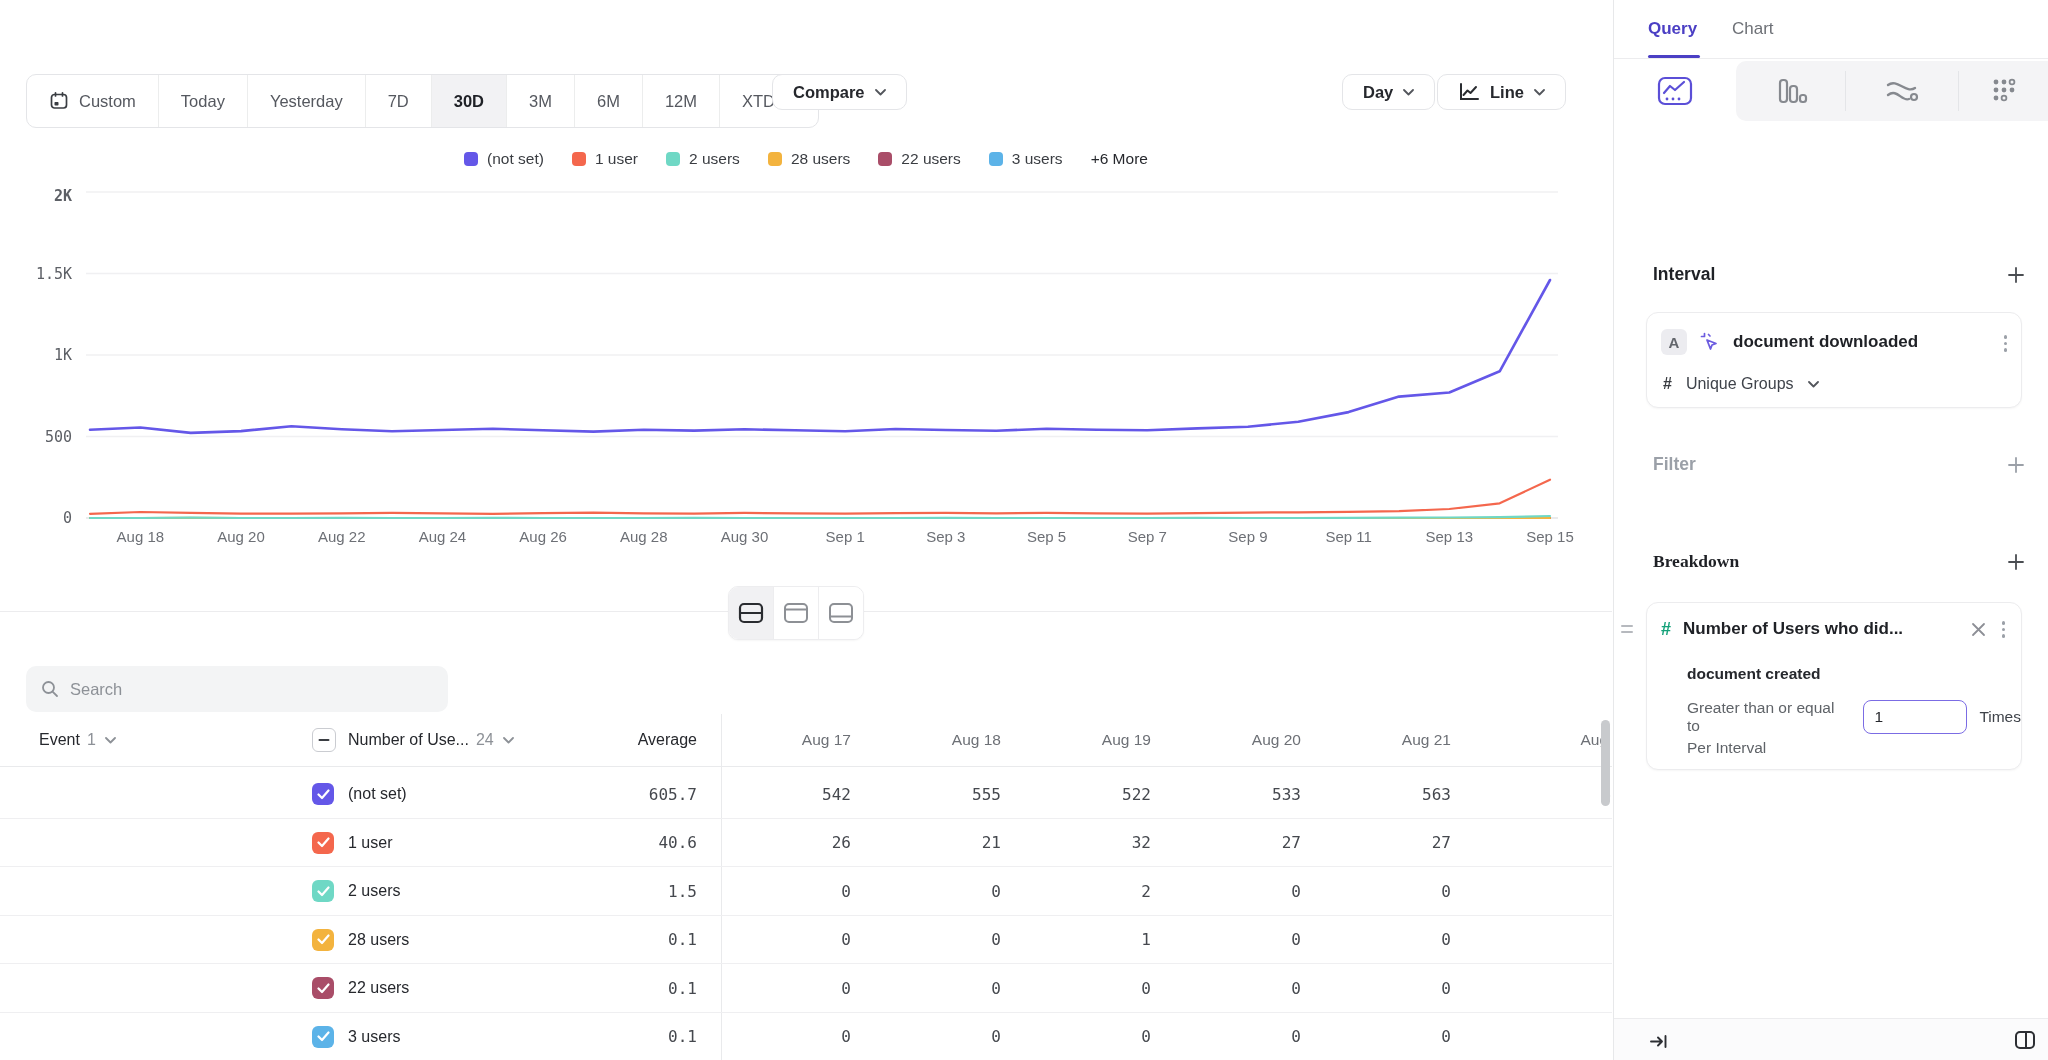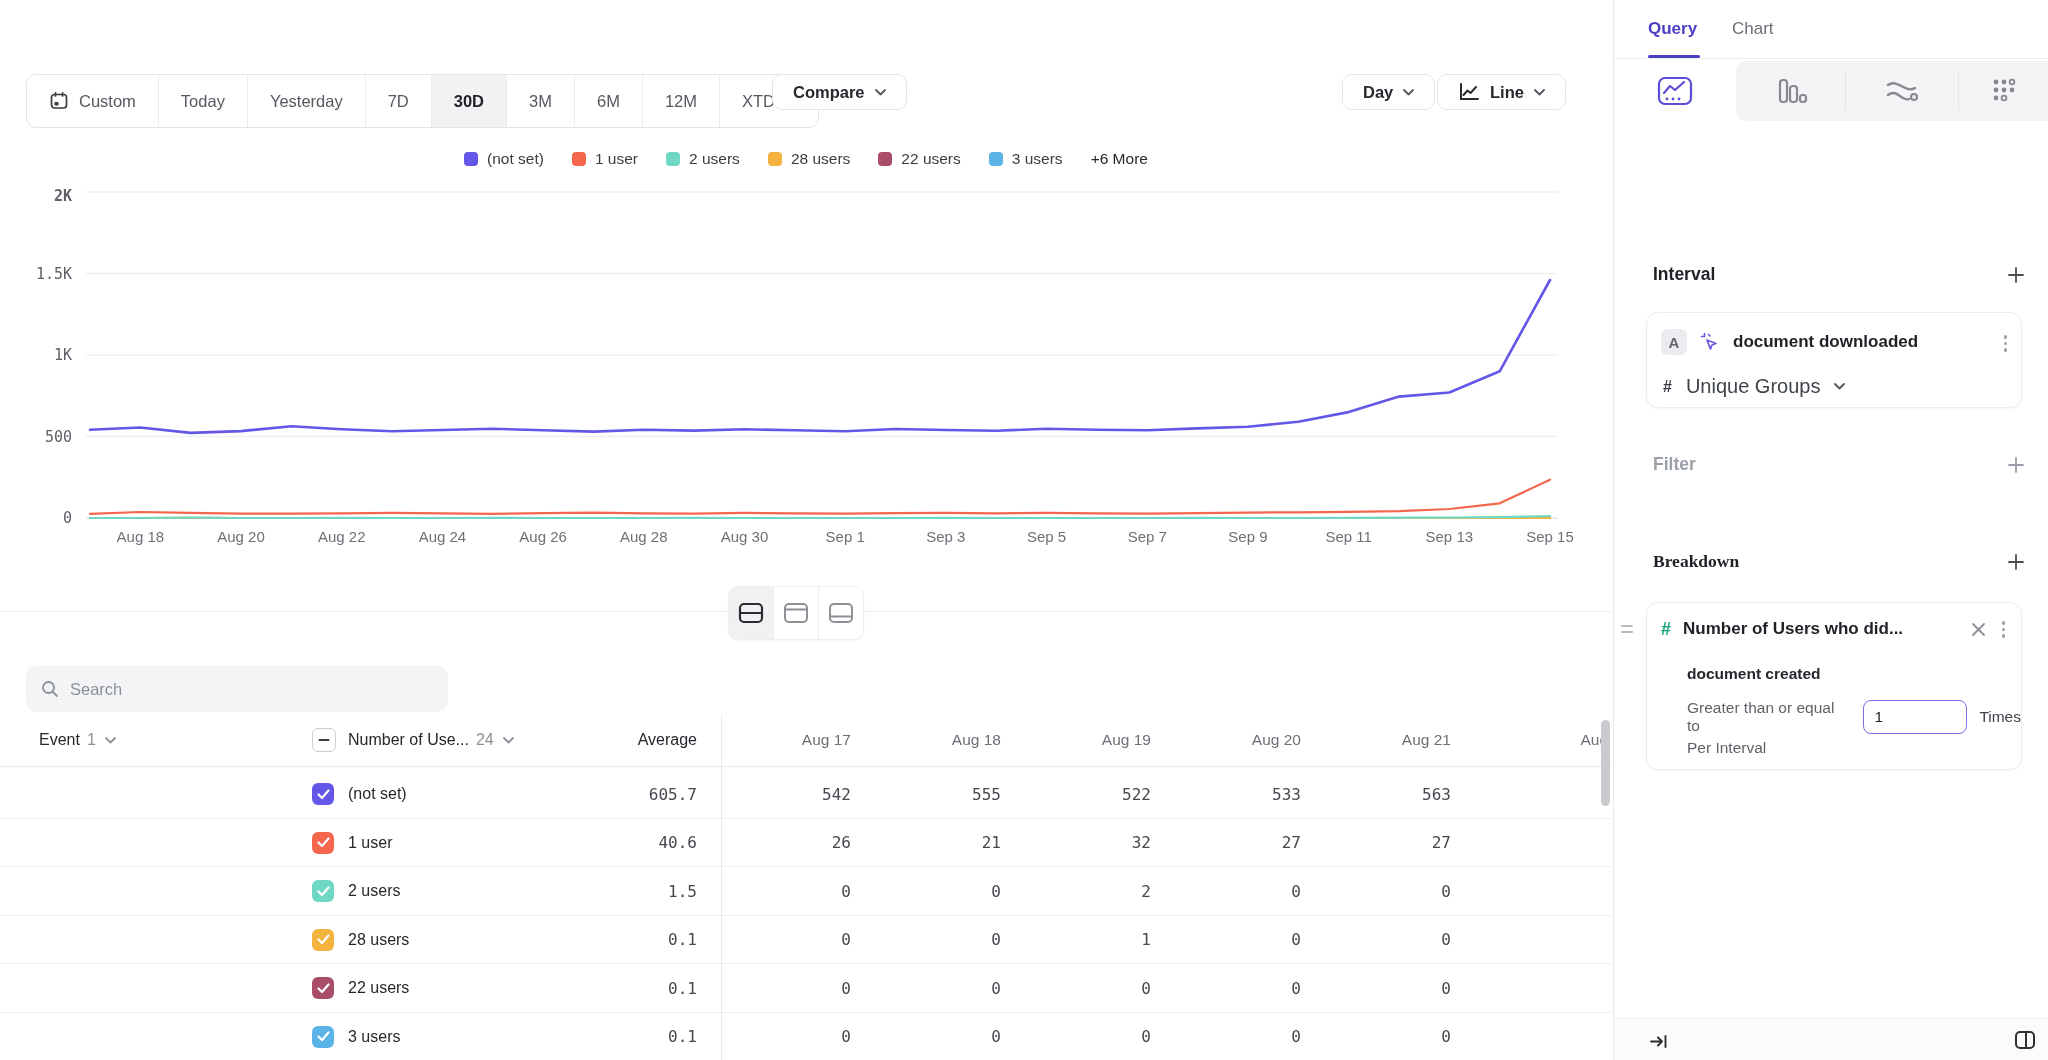--- a/index.html
+++ b/index.html
@@ -480,21 +480,21 @@
         </svg>
         <span style="font-size:17px;font-weight:600;color:#1f2126;">document downloaded</span>
       </div>
       <div class="kebab" style="position:absolute;right:10px;top:18px;">
           <i></i>
           <i></i>
           <i></i>
         </div>
       <div style="position:absolute;left:16px;top:62px;display:flex;align-items:center;gap:14px;">
         <span class="hash">#</span>
-        <span style="font-size:20px;color:#3f434a;">Unique Groups</span>
+        <span style="font-size:16px;color:#3f434a;">Unique Groups</span>
         <svg class="chev" viewBox="0 0 11 7">
             <path d="M1 1l4.5 4.5L10 1"></path>
           </svg>
       </div>
     </div>
 
     <div class="sec-head" style="top:454px;">
       <span class="sec-title muted">Filter</span>
       <svg class="plus muted" viewBox="0 0 18 18">
           <path d="M9 2v14M2 9h14"></path>

